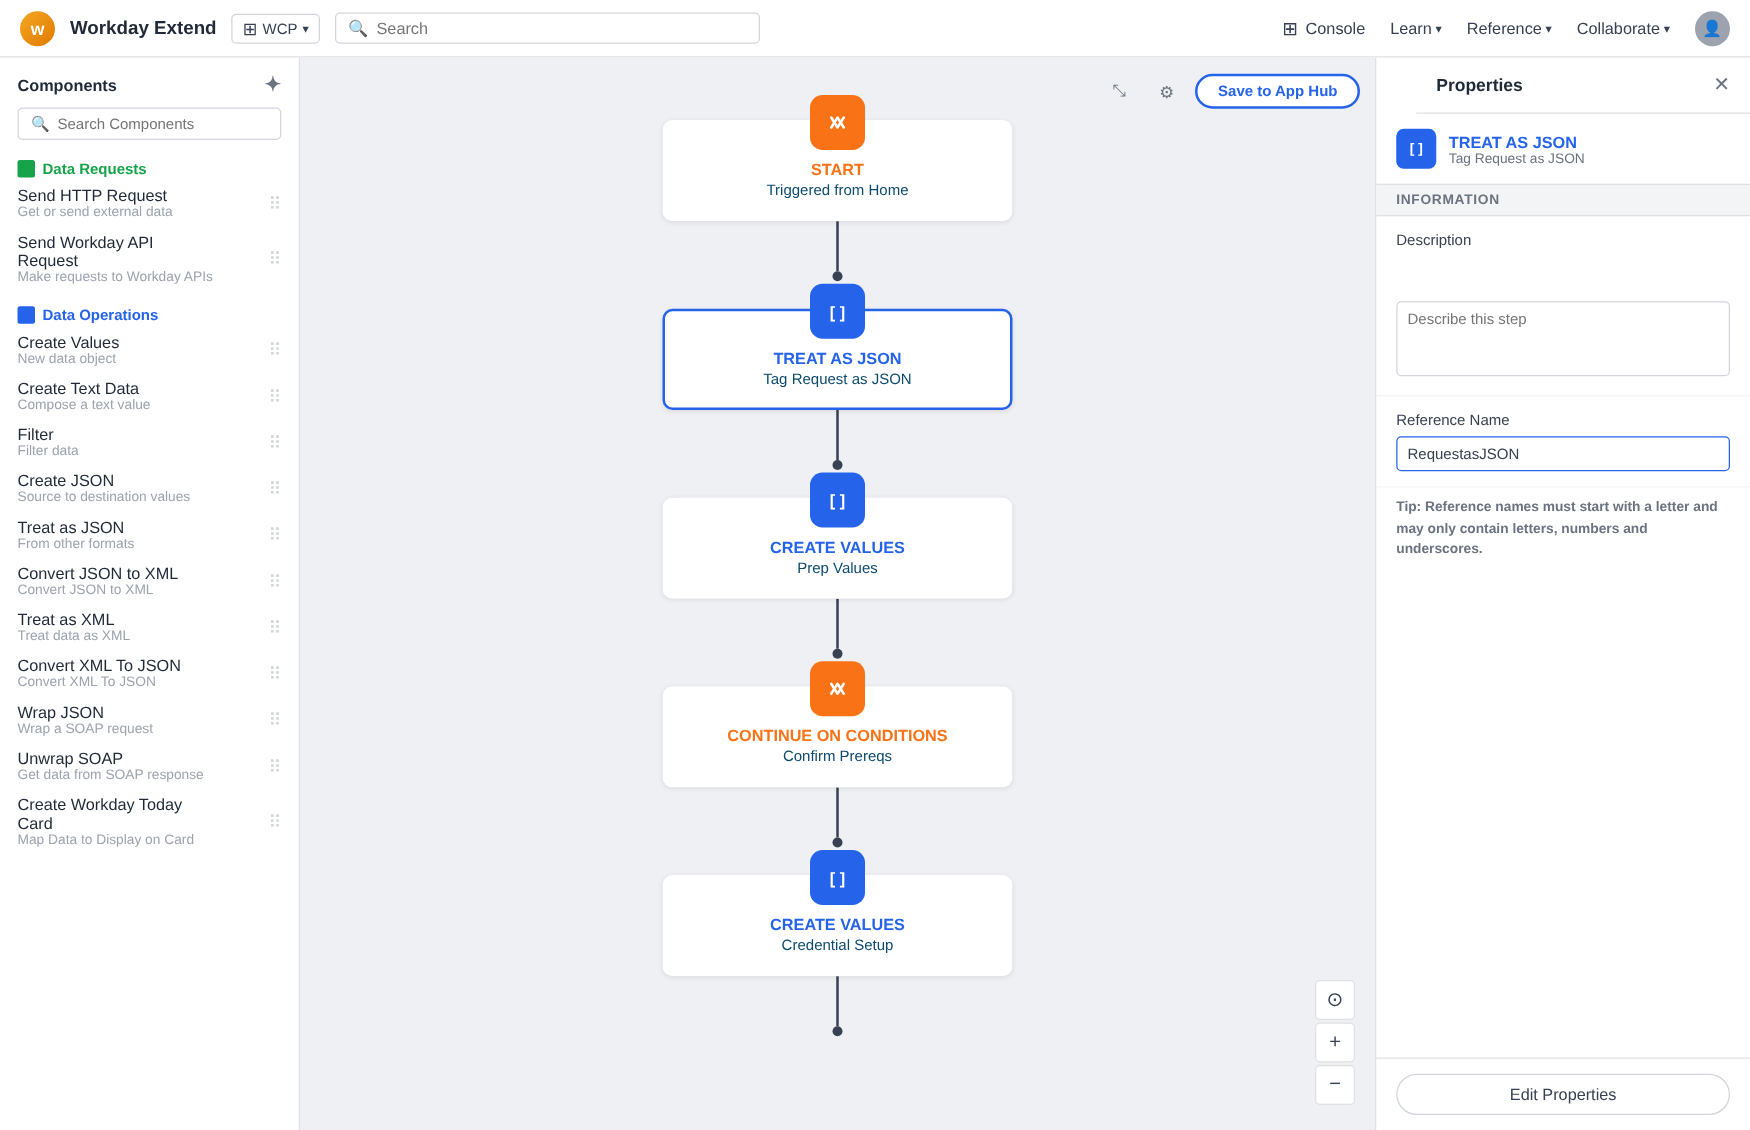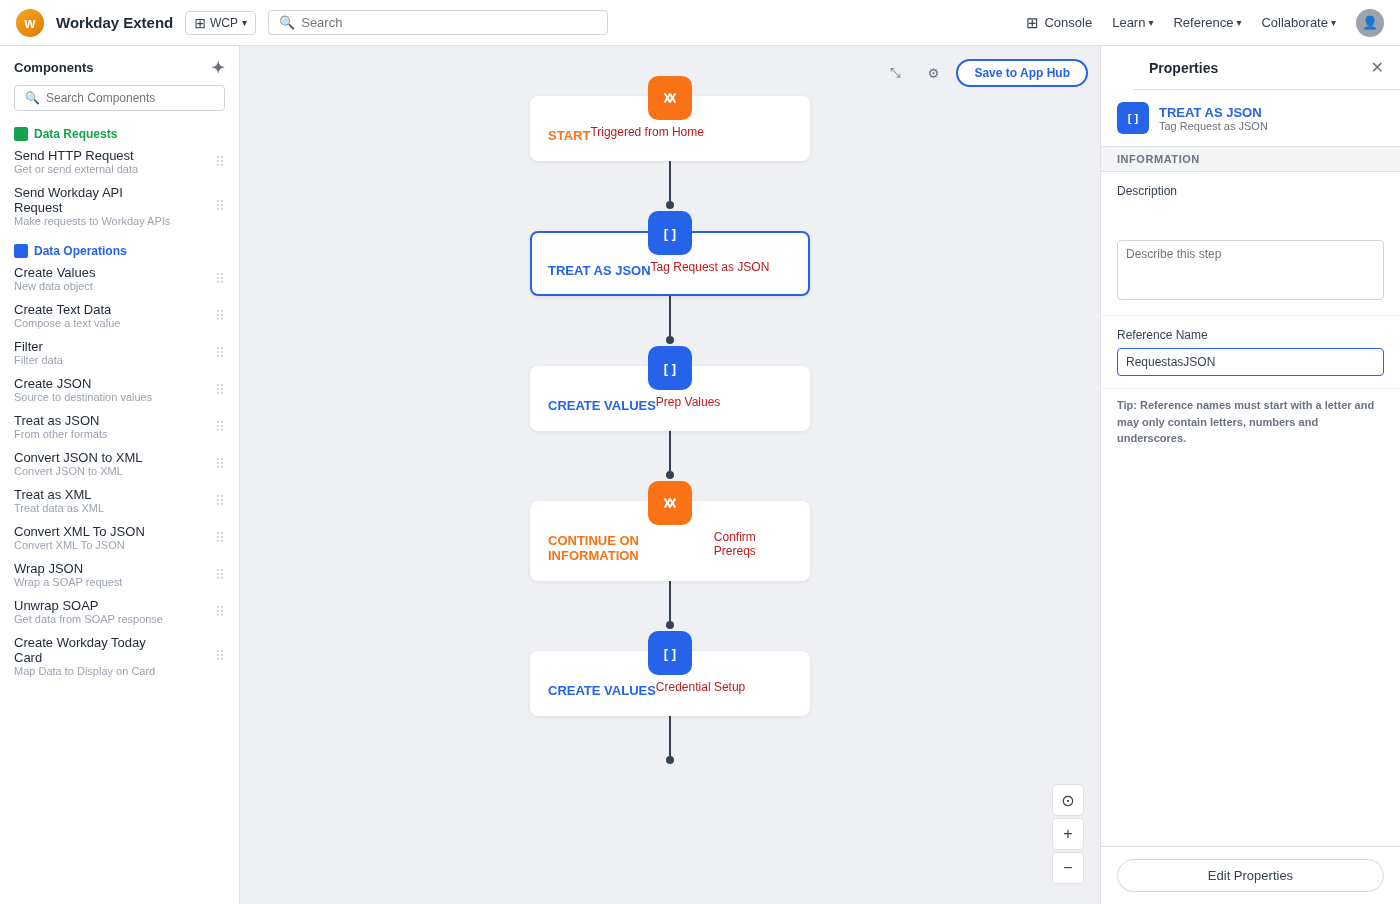--- a/index.html
+++ b/index.html
@@ -158,21 +158,21 @@
       flex-direction: column;
       align-items: center;
     }
 
     .node-card {
       background: #fff;
       border-radius: 8px;
       width: 280px;
       padding: 20px 16px 16px;
       display: flex;
-      flex-direction: row;
+      flex-direction: column;
       align-items: center;
       box-shadow: 0 1px 4px rgba(0,0,0,0.08);
       position: relative;
       border: 2px solid transparent;
     }
     .node-card.selected {
       border: 2px solid #2563eb;
     }
 
     .node-icon-wrapper {
@@ -190,21 +190,21 @@
     .node-icon.orange { background: #f97316; }
     .node-icon.blue { background: #2563eb; }
 
     .node-title {
       font-size: 13px; font-weight: 700; margin-top: 10px;
     }
     .node-title.orange { color: #f97316; }
     .node-title.blue { color: #2563eb; }
 
     .node-subtitle {
-      font-size: 12px; color: #b91c1c; margin-top: 2px;
+      font-size: 12px; color: #0c4a6e; margin-top: 2px;
     }
 
     .connector-line {
       width: 2px;
       height: 40px;
       background: #374151;
     }
     .connector-dot {
       width: 8px; height: 8px;
       border-radius: 50%;
@@ -546,21 +546,21 @@
         <div style="height:22px;"></div>
         <div class="node-card">
           <div class="node-icon-wrapper">
             <div class="node-icon orange">
               <svg width="24" height="24" viewBox="0 0 24 24" fill="none">
                 <path d="M7 16l5-8 5 8" stroke="white" stroke-width="2" stroke-linecap="round" stroke-linejoin="round"></path>
                 <path d="M7 8l5 8 5-8" stroke="white" stroke-width="2" stroke-linecap="round" stroke-linejoin="round"></path>
               </svg>
             </div>
           </div>
-          <div class="node-title orange">CONTINUE ON INFORMATION</div>
+          <div class="node-title orange">CONTINUE ON CONDITIONS</div>
           <div class="node-subtitle">Confirm Prereqs</div>
         </div>
       </div>
 
       <div class="connector-line"></div>
       <div class="connector-dot"></div>
 
       <div class="flow-node">
         <div style="height:22px;"></div>
         <div class="node-card">

